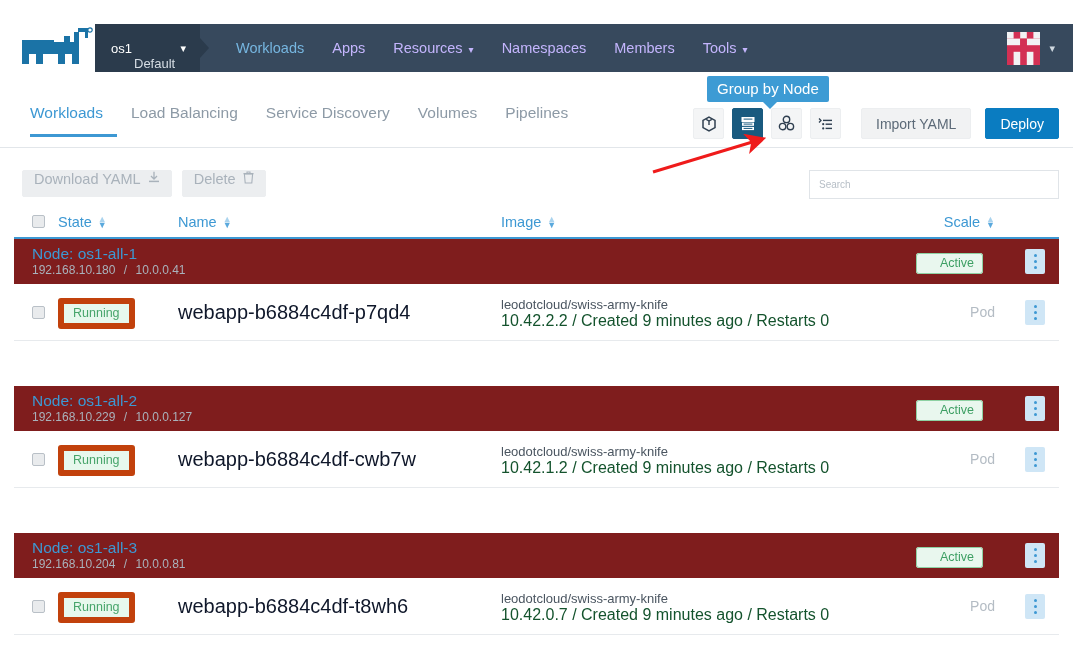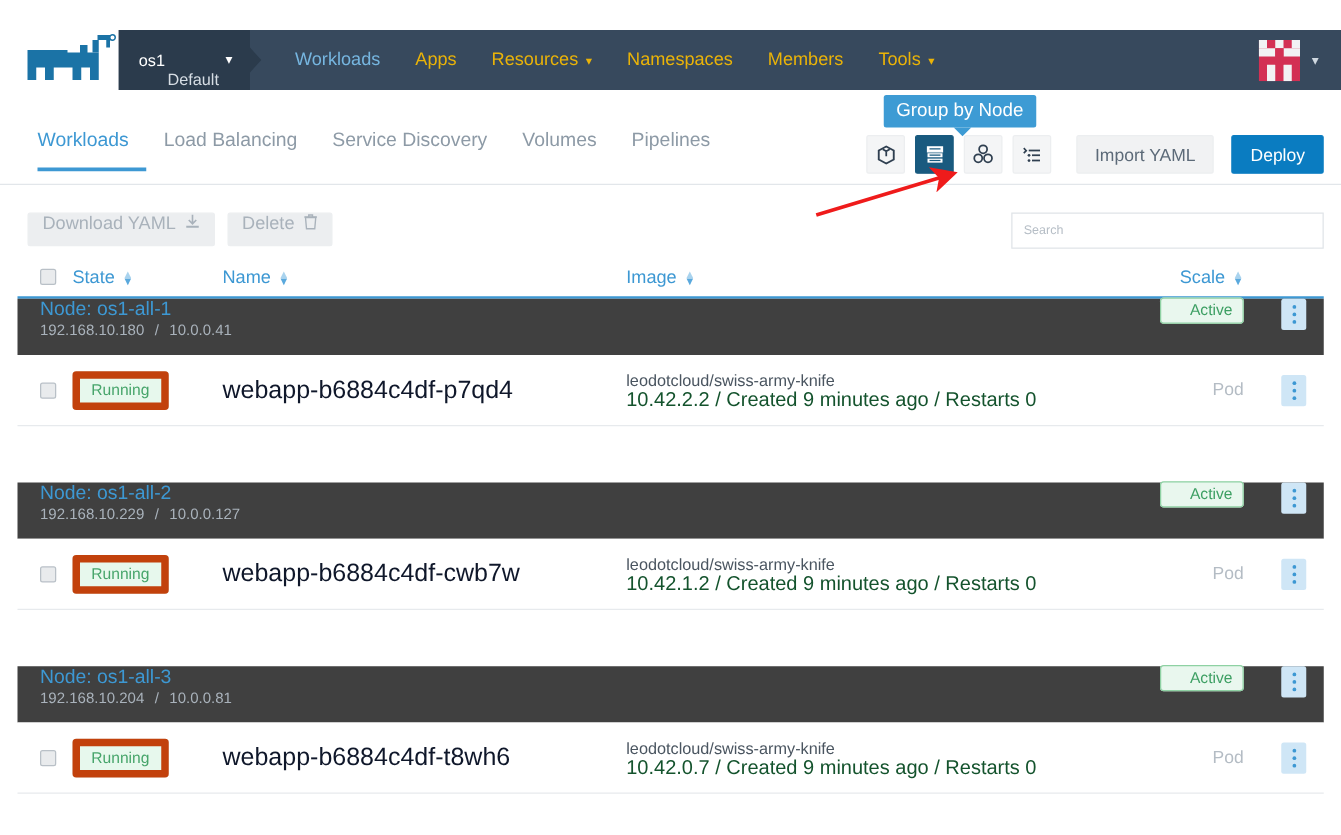--- a/index.html
+++ b/index.html
@@ -65,21 +65,21 @@
     color: #ffffff;
     font-size: 11px;
   }
   .nav-items {
     display: flex;
     align-items: center;
     padding-left: 22px;
     gap: 0px;
   }
   .nav-item {
-    color: #eab308;
+    color: #c4b5fd;
     font-size: 14.5px;
     padding: 0 14px;
     white-space: nowrap;
     cursor: pointer;
     display: flex;
     align-items: center;
     gap: 6px;
   }
   .nav-item.active { color: #76b6e0; }
   .nav-caret { font-size: 10px; position: relative; top: 1px; }
@@ -269,24 +269,25 @@
     border: 1px solid #b9c0c7;
     background: #e9ebed;
     border-radius: 2px;
     display: inline-block;
     cursor: pointer;
   }
 
   
   .group-head {
     display: flex;
-    align-items: flex-start;
-    background: #404040;
+    align-items: center;
+    background: #7f1d1d;
     height: 45px;
     margin-top: 0px;
+    gap: 12px;
   }
   .group-head .gh-text { padding-left: 18px; flex: 1 1 auto; }
   .gh-title {
     color: #3d98d3;
     font-size: 15.5px;
     line-height: 18px;
   }
   .gh-sub {
     color: #a9b2bb;
     font-size: 12px;

